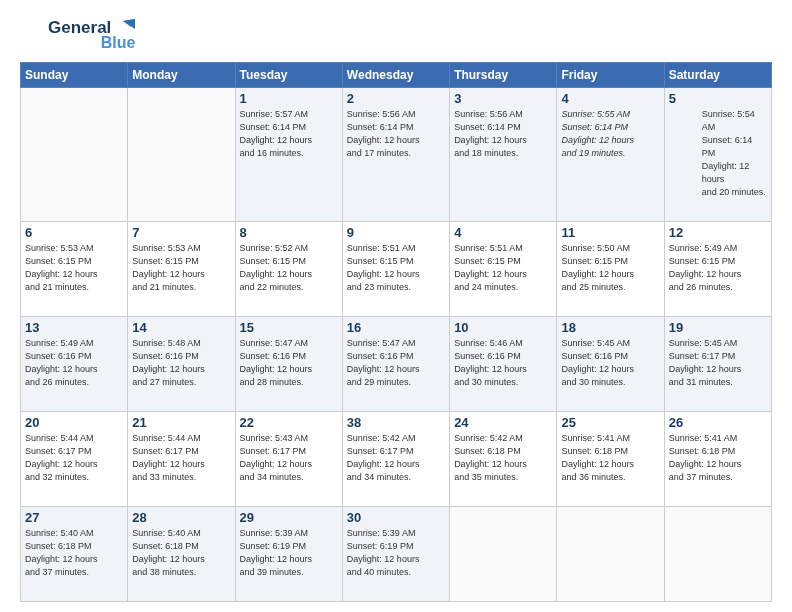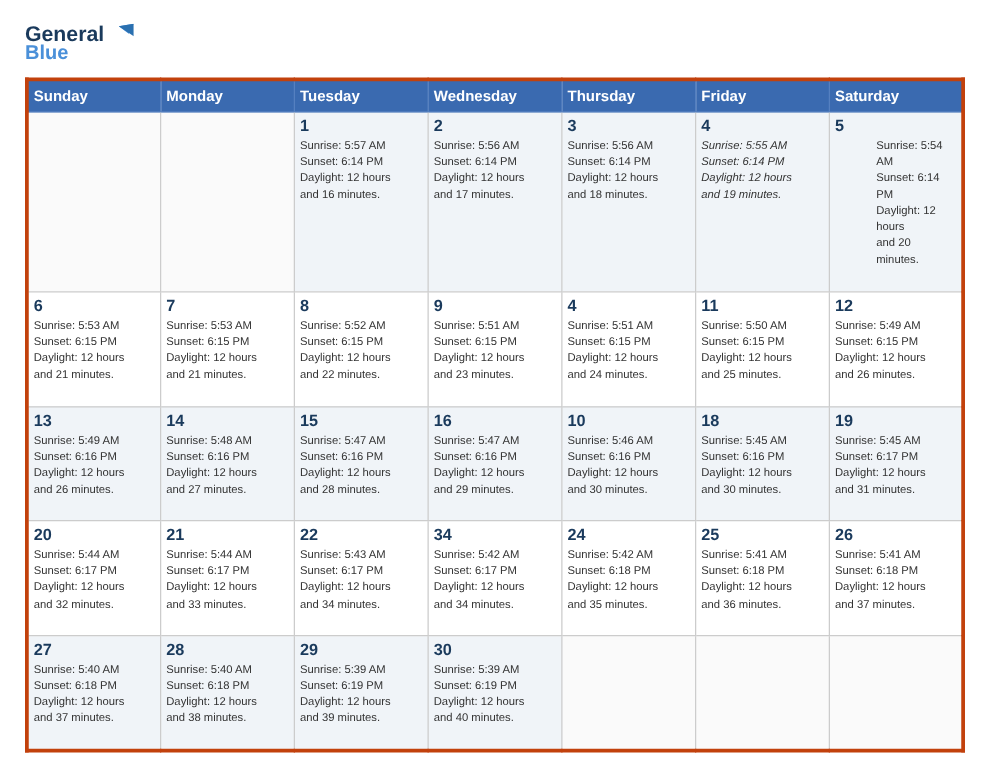--- a/index.html
+++ b/index.html
@@ -35,21 +35,21 @@
       font-size: 32px;
       font-weight: bold;
       color: #1a3a5c;
     }
     .location {
       font-size: 14px;
       color: #444;
     }
     .calendar {
       flex: 1;
-      border: 3px solid #c2410c;
+      border: 1px solid #c2410c;
       border-collapse: collapse;
       width: 100%;
       table-layout: fixed;
     }
     .calendar th {
       background: #3a6ab0;
       color: #fff;
       font-size: 12px;
       font-weight: bold;
       padding: 5px 4px;
@@ -89,21 +89,21 @@
     .row-shaded td.empty, .row-white td.empty {
       background: #fafafa;
     }
   </style>
 </head>
 <body>
 
 <div class="page">
   <div class="header">
     <div class="logo">
-<div style="display:flex;flex-direction:column;align-items:flex-start;">
+<div style="display:flex;flex-direction:column;align-items:flex-end;margin-left:28px;">
   <div style="display:flex;align-items:center;gap:2px;">
     <span style="font-size:17px;font-weight:bold;color:#1a3a5c;">General</span>
     <svg width="22" height="18" viewBox="0 0 22 18">
       <polygon points="10,2 22,0 18,8" fill="#4a90d9"></polygon>
       <polygon points="10,2 22,0 22,10" fill="#2a70b0"></polygon>
     </svg>
   </div>
   <span style="font-size:16px;font-weight:bold;color:#4a90d9;margin-top:-4px;">Blue</span>
 </div>
       </div>
@@ -283,21 +283,21 @@
 and 33 minutes.</div>
           </td>
           <td>
             <span class="day-number">22</span>
             <div class="day-info" style="white-space: pre-line;">Sunrise: 5:43 AM
 Sunset: 6:17 PM
 Daylight: 12 hours
 and 34 minutes.</div>
           </td>
           <td>
-            <span class="day-number">34</span>
+            <span class="day-number">38</span>
             <div class="day-info" style="white-space: pre-line;">Sunrise: 5:42 AM
 Sunset: 6:17 PM
 Daylight: 12 hours
 and 34 minutes.</div>
           </td>
           <td>
             <span class="day-number">24</span>
             <div class="day-info" style="white-space: pre-line;">Sunrise: 5:42 AM
 Sunset: 6:18 PM
 Daylight: 12 hours

